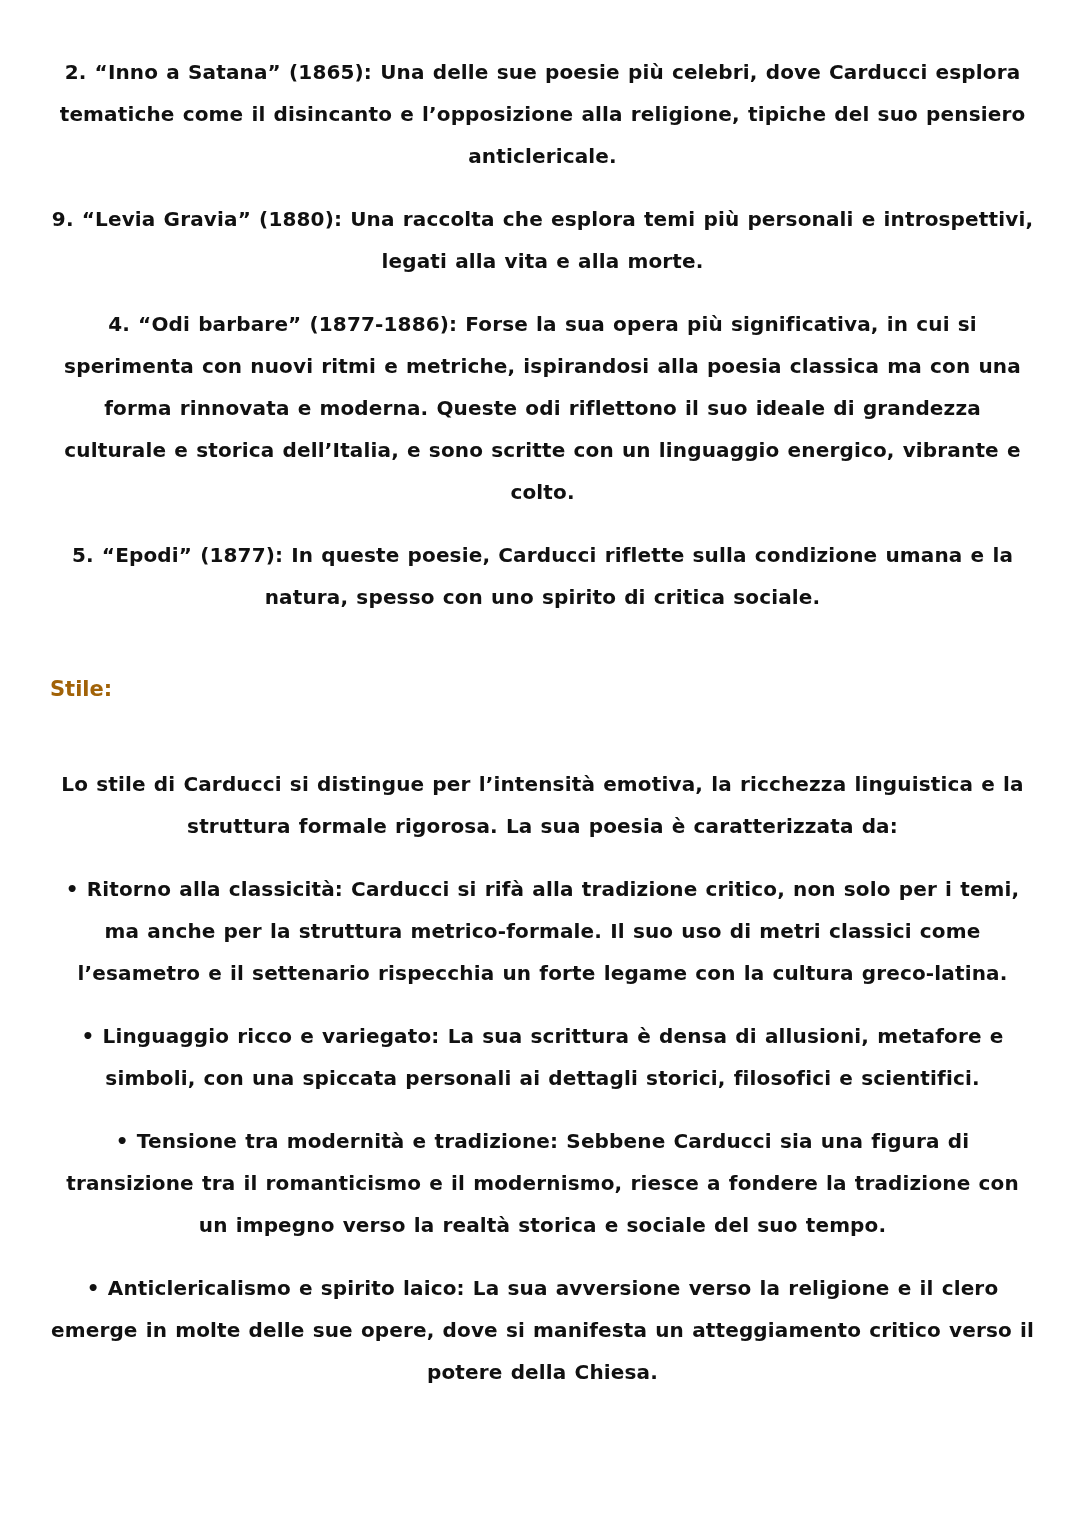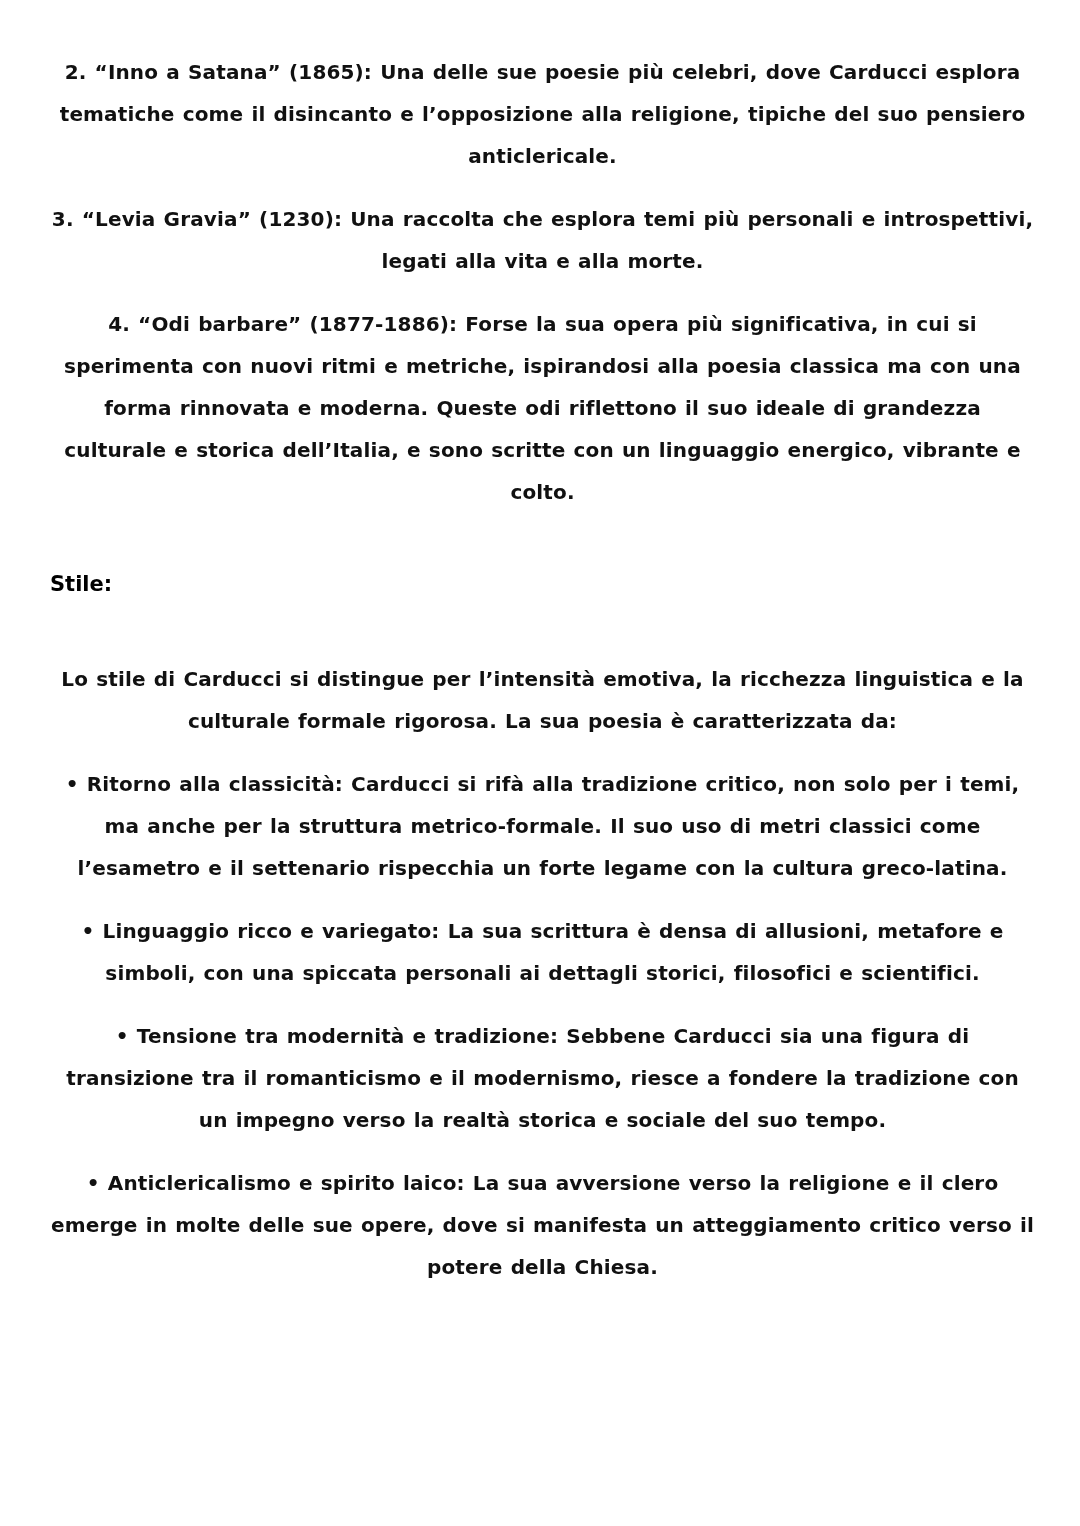--- a/index.html
+++ b/index.html
@@ -25,49 +25,50 @@
       font-size: 20px;
       line-height: 42px;
       letter-spacing: 0.15px;
       margin: 0;
       font-weight: bold;
       word-spacing: 1px;
       text-align: center;
     }
     .para + .para { margin-top: 21px; }
     .heading {
-      color: #000000;
+      color: #a16207;
       font-size: 21px;
       font-weight: bold;
       line-height: 38px;
       margin: 0;
     }
     #works .para:nth-child(1) { margin-top: 0; }
     #heading-block { margin-top: 52px; }
     #intro { margin-top: 55px; }
     .bullet-list { margin-top: 21px; }
     .bullet-dot { display: inline; }
   </style>
 </head>
 <body>
 
 <div class="page">
 
   <section id="works">
     <p class="para">2. “Inno a Satana” (1865): Una delle sue poesie più celebri, dove Carducci esplora tematiche come il disincanto e l’opposizione alla religione, tipiche del suo pensiero anticlericale.</p>
-    <p class="para">3. “Levia Gravia” (1230): Una raccolta che esplora temi più personali e introspettivi, legati alla vita e alla morte.</p>
+    <p class="para">9. “Levia Gravia” (1880): Una raccolta che esplora temi più personali e introspettivi, legati alla vita e alla morte.</p>
     <p class="para">4. “Odi barbare” (1877-1886): Forse la sua opera più significativa, in cui si sperimenta con nuovi ritmi e metriche, ispirandosi alla poesia classica ma con una forma rinnovata e moderna. Queste odi riflettono il suo ideale di grandezza culturale e storica dell’Italia, e sono scritte con un linguaggio energico, vibrante e colto.</p>
+    <p class="para">5. “Epodi” (1877): In queste poesie, Carducci riflette sulla condizione umana e la natura, spesso con uno spirito di critica sociale.</p>
   </section>
 
   <section id="style">
     <div id="heading-block">
       <h2 class="heading">Stile:</h2>
     </div>
 
-    <p id="intro" class="para">Lo stile di Carducci si distingue per l’intensità emotiva, la ricchezza linguistica e la culturale formale rigorosa. La sua poesia è caratterizzata da:</p>
+    <p id="intro" class="para">Lo stile di Carducci si distingue per l’intensità emotiva, la ricchezza linguistica e la struttura formale rigorosa. La sua poesia è caratterizzata da:</p>
 
     <div class="bullet-list">
       <p class="para"><span class="bullet-dot">•</span> <span>Ritorno alla classicità: Carducci si rifà alla tradizione critico, non solo per i temi, ma anche per la struttura metrico-formale. Il suo uso di metri classici come l’esametro e il settenario rispecchia un forte legame con la cultura greco-latina.</span></p>
       <p class="para"><span class="bullet-dot">•</span> <span>Linguaggio ricco e variegato: La sua scrittura è densa di allusioni, metafore e simboli, con una spiccata personali ai dettagli storici, filosofici e scientifici.</span></p>
       <p class="para"><span class="bullet-dot">•</span> <span>Tensione tra modernità e tradizione: Sebbene Carducci sia una figura di transizione tra il romanticismo e il modernismo, riesce a fondere la tradizione con un impegno verso la realtà storica e sociale del suo tempo.</span></p>
       <p class="para"><span class="bullet-dot">•</span> <span>Anticlericalismo e spirito laico: La sua avversione verso la religione e il clero emerge in molte delle sue opere, dove si manifesta un atteggiamento critico verso il potere della Chiesa.</span></p>
     </div>
   </section>
 
 </div>

